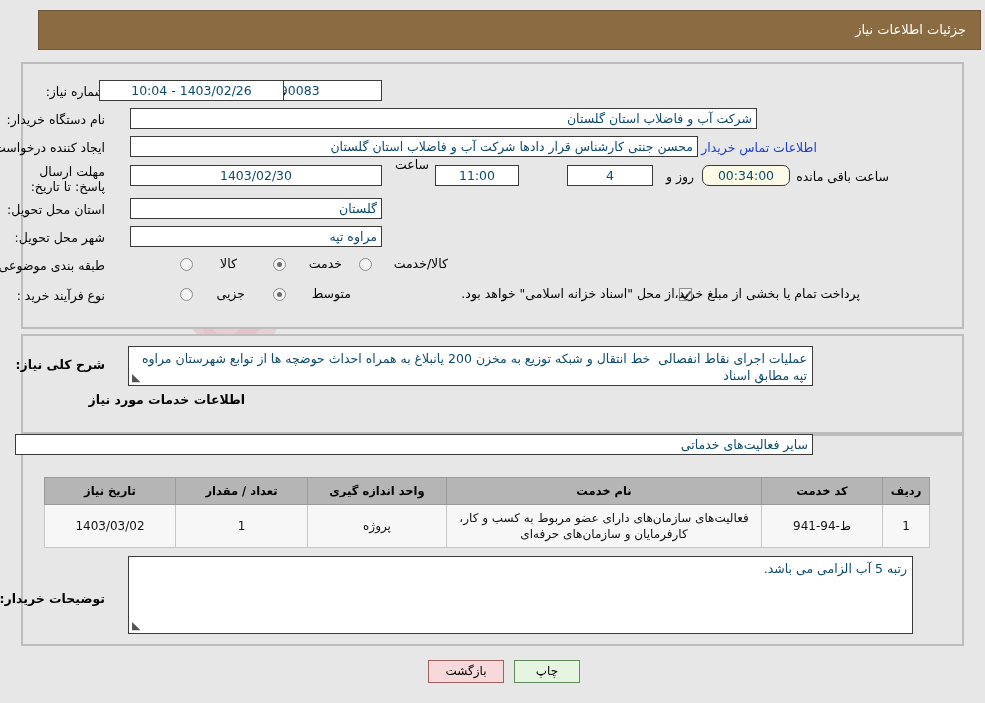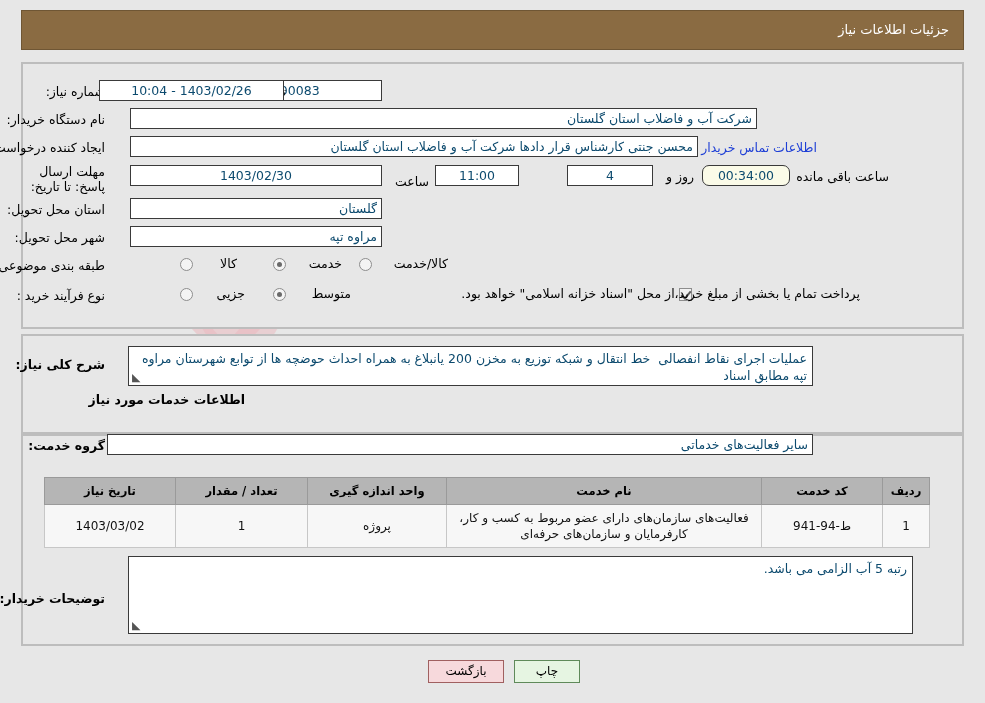--- a/index.html
+++ b/index.html
@@ -75,21 +75,21 @@
     width: 0; height: 0;
     border-left: 44px solid transparent;
     border-right: 44px solid transparent;
     border-top: 72px solid #e9b8bd;
     opacity: .5;
   }
 
   
   .header-bar {
     position: absolute;
-    left: 21px;
+    left: 38px;
     top: 10px;
     width: 943px;
     height: 40px;
     background: #8a6b42;
     border: 1px solid #6f5634;
     color: #ffffff;
     box-sizing: border-box;
     z-index: 10;
   }
   .header-bar .title {
@@ -274,21 +274,21 @@
 
   <div class="lbl" style="right:880px; top:112px;">نام دستگاه خریدار:</div>
   <div class="fld" style="right:228px; top:108px; width:627px;">شرکت آب و فاضلاب استان گلستان</div>
 
   <div class="lbl" style="right:880px; top:140px;">ایجاد کننده درخواست:</div>
   <div class="fld" style="right:287px; top:136px; width:568px;">محسن جنتی کارشناس قرار دادها شرکت آب و فاضلاب استان گلستان</div>
   <div class="lbl link" style="right:168px; top:140px;margin-left:34px;">اطلاعات تماس خریدار</div>
 
   <div class="lbl" style="right:880px; top:164px; width:92px; white-space:normal; line-height:15px;">مهلت ارسال پاسخ: تا تاریخ:</div>
   <div class="fld center" style="right:603px; top:165px; width:252px;">1403/02/30</div>
-  <div class="lbl" style="right:556px; top:174px;">ساعت</div>
+  <div class="lbl" style="right:556px; top:157px;">ساعت</div>
   <div class="fld center" style="right:466px; top:165px; width:84px;">11:00</div>
   <div class="fld center" style="right:332px; top:165px; width:86px;">4</div>
   <div class="lbl" style="right:291px; top:169px;">روز و</div>
   <div class="fld center yellowish" style="right:195px; top:165px; width:88px;">00:34:00</div>
   <div class="lbl" style="right:96px; top:169px;">ساعت باقی مانده</div>
 
   <div class="lbl" style="right:880px; top:202px;">استان محل تحویل:</div>
   <div class="fld" style="right:603px; top:198px; width:252px;">گلستان</div>
 
   <div class="lbl" style="right:880px; top:230px;">شهر محل تحویل:</div>
@@ -314,21 +314,21 @@
   <div class="panel" id="panel-mid"></div>
   <div class="lbl bold" style="right:880px; top:357px;">شرح کلی نیاز:</div>
   <textarea class="fld" style="right: 172px; top: 346px; width: 685px; height: 40px;" readonly="">عملیات اجرای نقاط انفصالی  خط انتقال و شبکه توزیع به مخزن 200 یانبلاغ به همراه احداث حوضچه ها از توابع شهرستان مراوه تپه مطابق اسناد</textarea>
   <div class="grip" style="right:845px; top:371px;">◢</div>
 
   <div class="panel" id="panel-bottom"></div>
 
   <div class="lbl bold" style="right:740px; top:392px;">اطلاعات خدمات مورد نیاز</div>
 
   <div class="lbl bold" style="right:880px; top:438px;">گروه خدمت:</div>
-  <div class="fld" style="right:172px; top:434px; width:706px;padding-left:8px;">سایر فعالیت‌های خدماتی</div>
+  <div class="fld" style="right:172px; top:434px; width:798px;padding-left:8px;">سایر فعالیت‌های خدماتی</div>
 
   <table class="tbl">
     <thead>
       <tr>
         <th style="width:38px;">ردیف</th>
         <th style="width:112px;">کد خدمت</th>
         <th>نام خدمت</th>
         <th style="width:130px;">واحد اندازه گیری</th>
         <th style="width:123px;">تعداد / مقدار</th>
         <th style="width:122px;">تاریخ نیاز</th>

